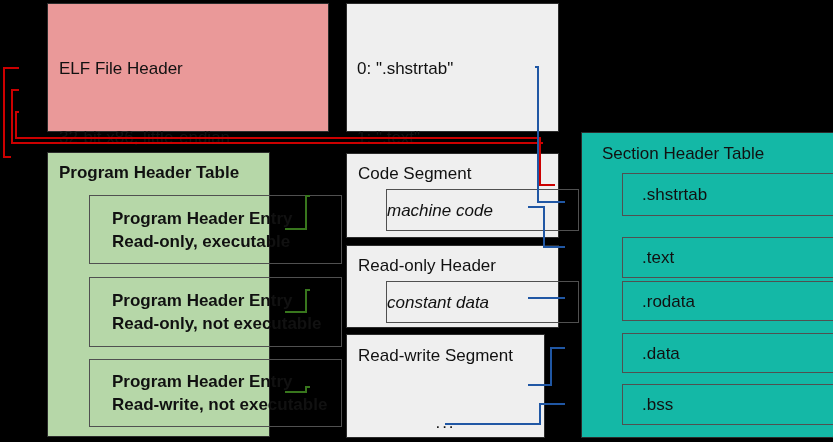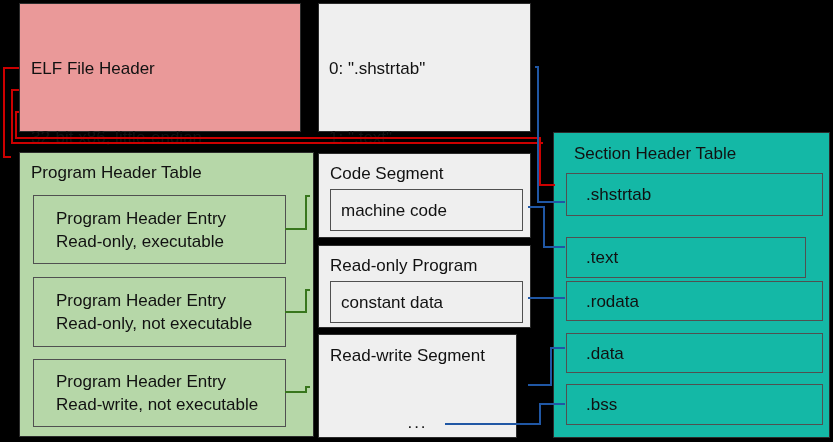--- a/index.html
+++ b/index.html
@@ -1,32 +1,32 @@
 <!DOCTYPE html>
 <html><head>
 <meta charset="utf-8">
 <style>
   html,body{margin:0;padding:0;background:#000;}
   #canvas{
     position:relative;width:833px;height:442px;background:#000;
     font-family:"Liberation Sans",sans-serif;color:#111;overflow:hidden;
     border-radius:6px;
   }
-  .box{position:absolute;box-sizing:border-box;}
+  .box{position:absolute;box-sizing:border-box;margin-left:28px;}
   .outer{border:1px solid #2b2b2b;}
   .inner{border:1px solid #505050;}
   .fill-red{background:#ea9999;}
   .fill-green{background:#b6d7a8;}
   .fill-blue{background:#14b8a6;}
   .fill-gray{background:#efefef;}
   .txt{font-size:17px;line-height:23px;white-space:pre;}
   .pad-lines{padding:7px 0 0 11px;}
   .title{position:absolute;left:11px;top:8px;font-size:17px;line-height:23px;white-space:nowrap;}
   .entry{display:flex;flex-direction:column;justify-content:center;padding-left:22px;}
-  .seg-inner{display:flex;align-items:center;padding-left:10px;}
+  .seg-inner{display:flex;align-items:center;font-style:italic;}
   .sec-entry{display:flex;align-items:center;padding-left:19px;}
   .ellipsis{position:absolute;left:0;right:0;text-align:center;font-size:17px;letter-spacing:2px;}
   svg.overlay{position:absolute;left:0;top:0;pointer-events:none;}
   svg.overlay path{fill:none;stroke-width:2px;}
   .st-red{stroke:#cc0000;}
   .st-blue{stroke:#2057a4;}
   .st-green{stroke:#38761d;}
 </style>
 </head>
 <body>
@@ -46,21 +46,21 @@
   <div class="box outer fill-gray" style="left:318px;top:3px;width:213px;height:129px;">
     <div class="txt pad-lines" style="padding-left:10px;">
       <div>0: ".shstrtab"</div>
       <div>1: ".text"</div>
       <div>2: ".rodata"</div>
       <div>3: ".data"</div>
       <div>4: ".bss"</div>
     </div>
   </div>
 
-  <div class="box outer fill-green" style="left:19px;top:152px;width:295px;height:285px;">
+  <div class="box outer fill-green" style="left:19px;top:152px;width:223px;height:285px;font-weight:bold;">
     <div class="title">Program Header Table</div>
     <div class="box inner entry" style="left:13px;top:42px;width:253px;height:69px;">
       <div class="txt">Program Header Entry</div>
       <div class="txt">Read-only, executable</div>
     </div>
     <div class="box inner entry" style="left:13px;top:124px;width:253px;height:70px;">
       <div class="txt">Program Header Entry</div>
       <div class="txt">Read-only, not executable</div>
     </div>
     <div class="box inner entry" style="left:13px;top:206px;width:253px;height:68px;">
@@ -68,21 +68,21 @@
       <div class="txt">Read-write, not executable</div>
     </div>
   </div>
 
   <div class="box outer fill-gray" style="left:318px;top:153px;width:213px;height:85px;">
     <div class="title">Code Segment</div>
     <div class="box inner seg-inner txt" style="left:11px;top:35px;width:193px;height:42px;">machine code</div>
   </div>
 
   <div class="box outer fill-gray" style="left:318px;top:245px;width:213px;height:83px;">
-    <div class="title">Read-only Program</div>
+    <div class="title">Read-only Header</div>
     <div class="box inner seg-inner txt" style="left:11px;top:35px;width:193px;height:42px;">constant data</div>
   </div>
 
   <div class="box outer fill-gray" style="left:318px;top:334px;width:199px;height:104px;">
     <div class="title" style="top:9px;">Read-write Segment</div>
     <div class="ellipsis" style="top:78px;">...</div>
   </div>
 
   <div class="box outer fill-blue" style="left:553px;top:132px;width:277px;height:306px;">
     <div class="title" style="left:20px;top:9px;">Section Header Table</div>

